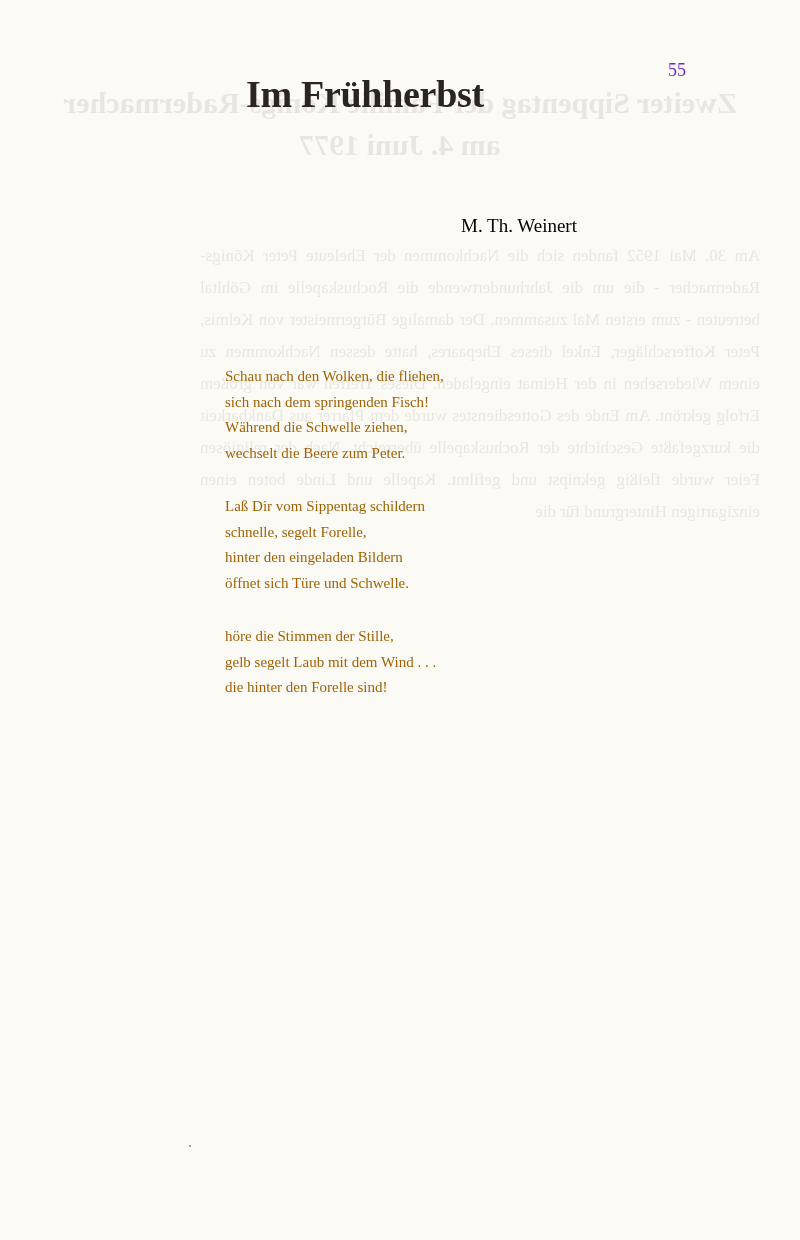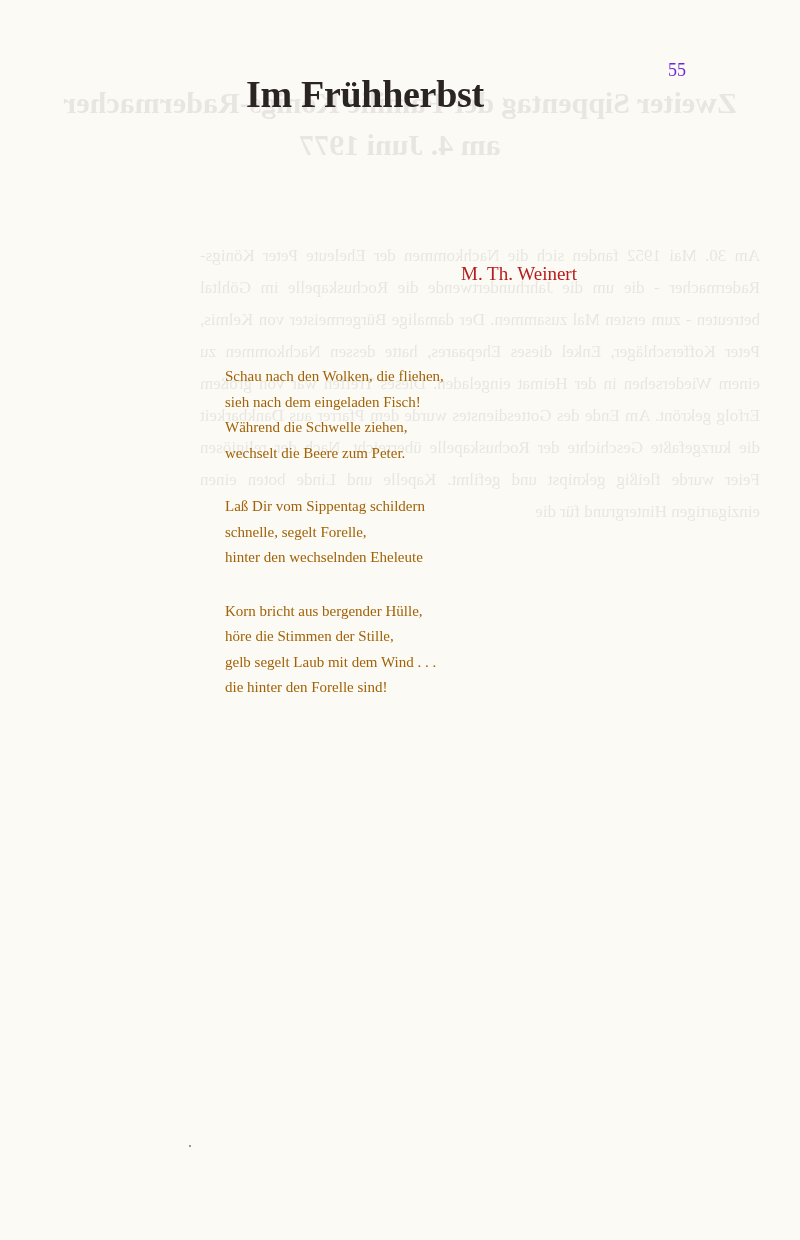--- a/index.html
+++ b/index.html
@@ -66,23 +66,22 @@
       font-weight: bold;
       letter-spacing: -0.3px;
       color: #2a2422;
       white-space: nowrap;
     }
     .author {
       position: absolute;
       left: 461px;
       top: 215px;
       font-size: 19px;
-      color: #b91c1c;
+      color: #000000;
       white-space: nowrap;
-      margin-top: 48px;
     }
     .poem {
       position: absolute;
       left: 225px;
       top: 364px;
       font-size: 15px;
       line-height: 25.5px;
       color: #a16207;
     }
     .stanza {
@@ -112,31 +111,31 @@
 
   <div class="page-number">55</div>
 
   <h1 class="title" style="margin:0;">Im Frühherbst</h1>
 
   <div class="author">M. Th. Weinert</div>
 
   <div class="poem">
     <div class="stanza">
       <span class="line">Schau nach den Wolken, die fliehen,</span>
-      <span class="line">sieh nach dem eingeladen Fisch!</span>
+      <span class="line">sich nach dem springenden Fisch!</span>
       <span class="line">Während die Schwelle ziehen,</span>
       <span class="line">wechselt die Beere zum Peter.</span>
     </div>
     <div class="stanza">
       <span class="line">Laß Dir vom Sippentag schildern</span>
       <span class="line">schnelle, segelt Forelle,</span>
-      <span class="line">hinter den wechselnden Eheleute</span>
+      <span class="line">hinter den eingeladen Bildern</span>
+      <span class="line">öffnet sich Türe und Schwelle.</span>
     </div>
     <div class="stanza">
-      <span class="line">Korn bricht aus bergender Hülle,</span>
       <span class="line">höre die Stimmen der Stille,</span>
       <span class="line">gelb segelt Laub mit dem Wind . . .</span>
       <span class="line">die hinter den Forelle sind!</span>
     </div>
   </div>
 
   <div class="speck" style="left:189px; top:1145px;"></div>
 </div>
 
 </body></html>

